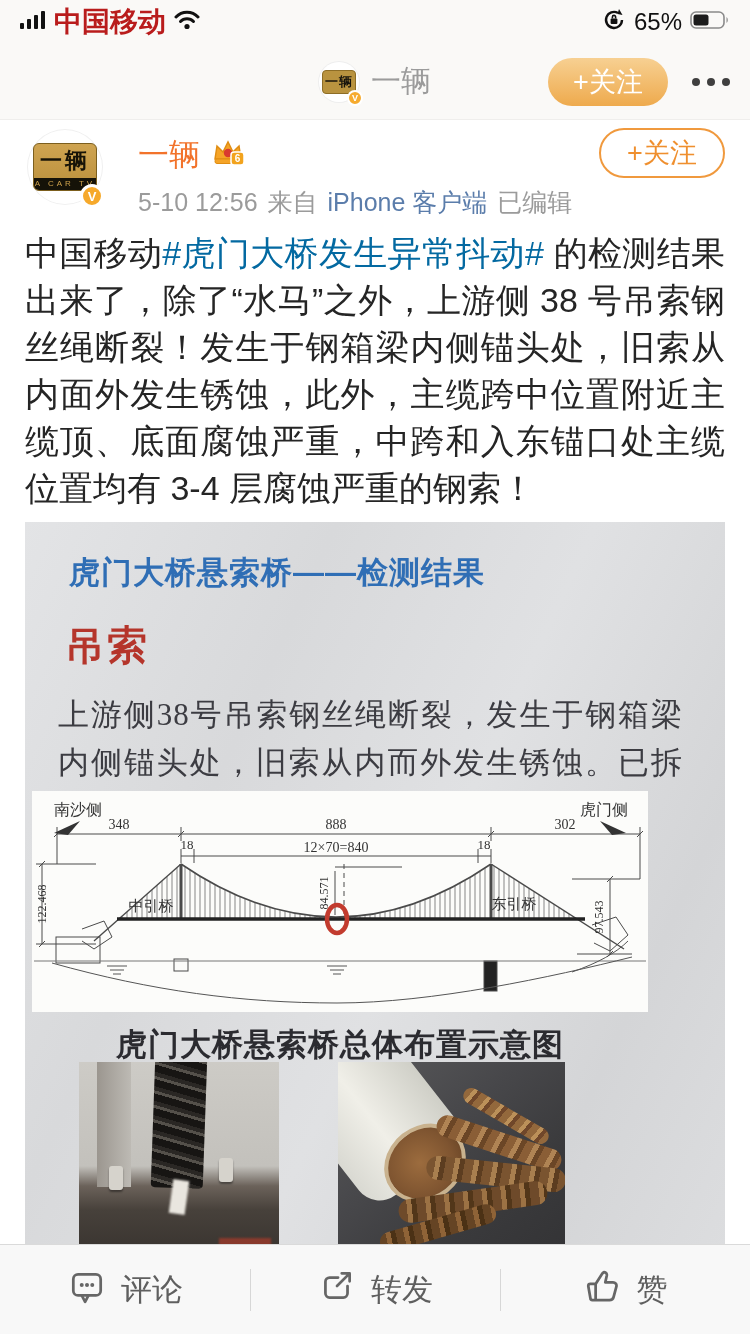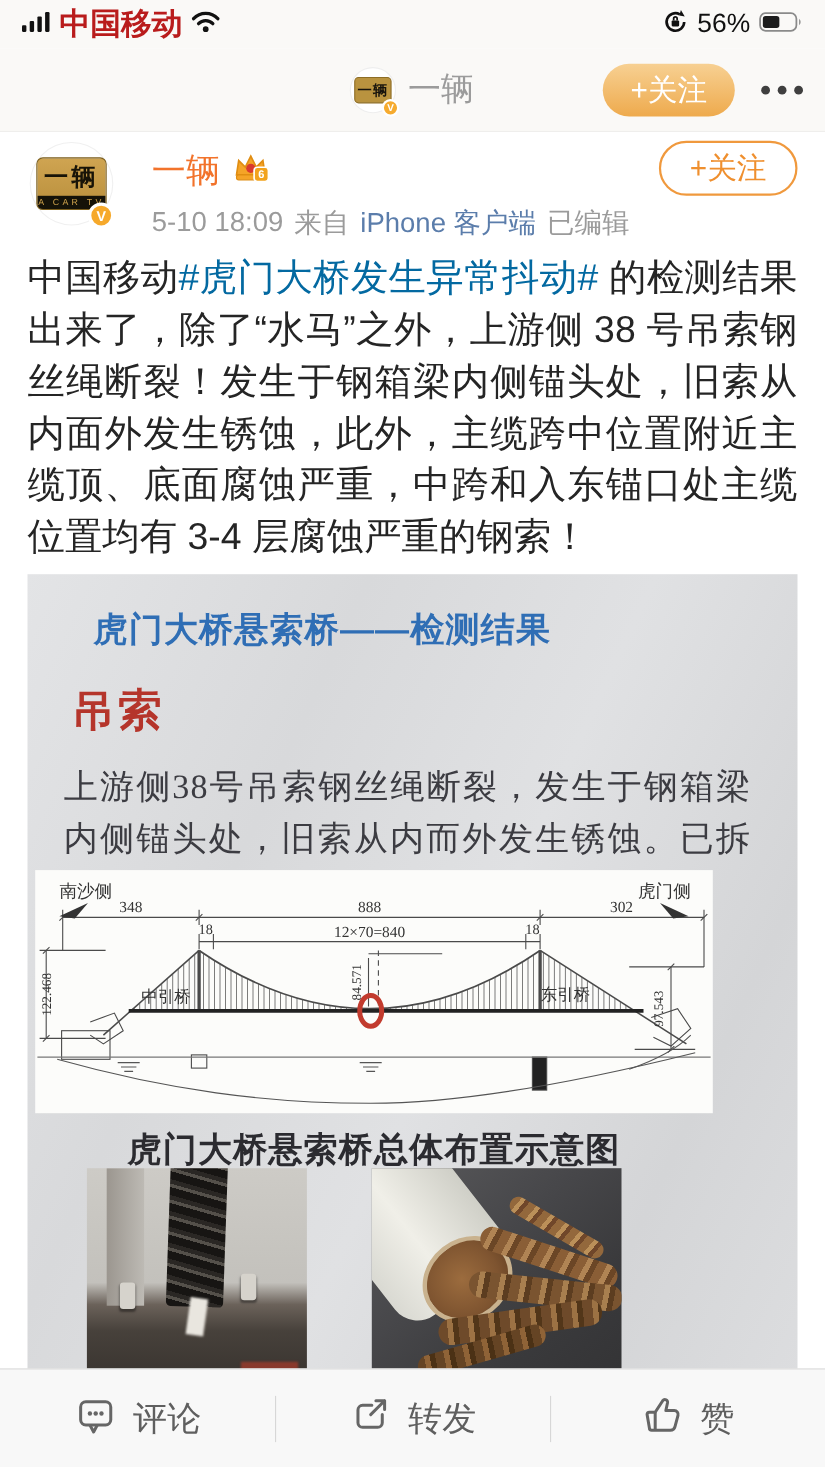--- a/index.html
+++ b/index.html
@@ -39,21 +39,21 @@
   .meta-link { color:#5b7dab; }
   .hdr-follow { position:absolute; right:25px; top:8px; width:126px; height:50px; border-radius:25px; background:#fff; border:2px solid #f0993d; color:#ef8f2e; font-size:27px; display:flex; align-items:center; justify-content:center; }
 
   
   .post-text { width:700px; margin:12px 25px 0 25px; font-size:34px; line-height:47px; color:#252525; text-align:justify; }
   .post-text .hashtag { color:#0369a1; }
 
   
   .attachment { position:relative; width:700px; height:731px; margin:10px 25px 0 25px; overflow:hidden;
     background:linear-gradient(115deg,#e3e4e6 0%,#d8d9db 30%,#e0e1e3 55%,#d4d5d7 80%,#dcddDF 100%); }
-  .doc-title { margin:30px 0 0 60px; font-size:31px; font-weight:bold; color:#2f6eb5; letter-spacing:1px; }
+  .doc-title { margin:30px 0 0 44px; font-size:31px; font-weight:bold; color:#2f6eb5; letter-spacing:1px; }
   .doc-heading { margin:24px 0 0 40px; font-size:40px; font-weight:bold; color:#b5352b; letter-spacing:2px; }
   .doc-body { margin:18px 42px 0 33px; font-size:31px; line-height:48px; color:#3c3c42; font-family:"Liberation Serif","DejaVu Serif",serif; text-align:justify; letter-spacing:1px; }
   .diagram-box { position:absolute; left:7px; top:269px; width:616px; height:221px; background:#fcfcfa; }
   .diagram-caption { position:absolute; left:7px; top:502px; width:616px; text-align:center; font-size:31px; font-weight:bold; color:#2b2b30; letter-spacing:1px; }
   .photos { position:absolute; left:0; top:540px; width:700px; height:200px; }
   .photo { position:absolute; top:0; height:200px; overflow:hidden; }
   .photo-left { left:54px; width:200px; background:linear-gradient(180deg,#cdcbc6 0%,#c3c1bc 52%,#6b625a 62%,#47413b 74%,#36312d 100%); }
   .pl-shadowcol { position:absolute; left:18px; top:0; width:34px; height:125px; background:linear-gradient(90deg,#9b968f,#bdbab4); }
   .pl-cable { position:absolute; left:74px; top:-6px; width:52px; height:132px; transform:rotate(2deg);
     background:repeating-linear-gradient(14deg,#171513 0 7px,#54504a 7px 10px,#2a2724 10px 14px); border-radius:4px; }
@@ -109,21 +109,21 @@
   </div>
   <div class="sb-right">
     <span>
       <svg width="24" height="24" viewBox="0 0 24 24">
         <path d="M20 12 a8 8 0 1 1 -4 -7" fill="none" stroke="#111" stroke-width="2.4"></path>
         <path d="M17 1 l-1.5 5 5 1 z" fill="#111"></path>
         <rect x="8.6" y="10.6" width="6.8" height="5.4" rx="1" fill="#111"></rect>
         <path d="M10.4 10.6 v-1.6 a1.6 1.6 0 0 1 3.2 0 v1.6" fill="none" stroke="#111" stroke-width="1.6"></path>
       </svg>
     </span>
-    <span class="sb-pct">56%</span>
+    <span class="sb-pct">65%</span>
     <span>
       <svg width="40" height="22" viewBox="0 0 40 22">
         <rect x="1" y="3" width="33" height="16" rx="5" fill="none" stroke="#8a8a8a" stroke-width="1.6"></rect>
         <rect x="3.5" y="5.5" width="15" height="11" rx="2.5" fill="#1c1c1c"></rect>
         <path d="M36.5 8 a4 4 0 0 1 0 6 z" fill="#8a8a8a"></path>
       </svg>
     </span>
   </div>
 </div>
 
@@ -159,21 +159,21 @@
       <svg width="36" height="32" viewBox="0 0 36 32">
         <path d="M5 22 L7 9 L13 15 L18 5 L23 15 L29 9 L31 22 Z" fill="#f5a427" stroke="#e08d12" stroke-width="1.5"></path>
         <circle cx="18" cy="16" r="4.2" fill="#d93a2f"></circle>
         <rect x="5" y="22" width="26" height="4.5" rx="2" fill="#f5a427" stroke="#e08d12"></rect>
         <rect x="21" y="15" width="13" height="13" rx="3" fill="#f2a31d" stroke="#fff" stroke-width="1.5"></rect>
         <text x="27.5" y="25" text-anchor="middle" font-size="10" font-weight="bold" fill="#fff">6</text>
       </svg>
     </span>
   </div>
   <div class="meta-line">
-    <span>5-10 18:09</span>
+    <span>5-10 12:56</span>
     <span>来自</span>
     <span class="meta-link">iPhone 客户端</span>
     <span>已编辑</span>
   </div>
   <button class="hdr-follow">+关注</button>
 </div>
 
 <p class="post-text"><span>中国移动</span><span class="hashtag">#虎门大桥发生异常抖动#</span><span> 的检测结果出来了，除了“水马”之外，上游侧 38 号吊索钢丝绳断裂！发生于钢箱梁内侧锚头处，旧索从内面外发生锈蚀，此外，主缆跨中位置附近主缆顶、底面腐蚀严重，中跨和入东锚口处主缆位置均有 3-4 层腐蚀严重的钢索！</span></p>
 
 <div class="attachment">

